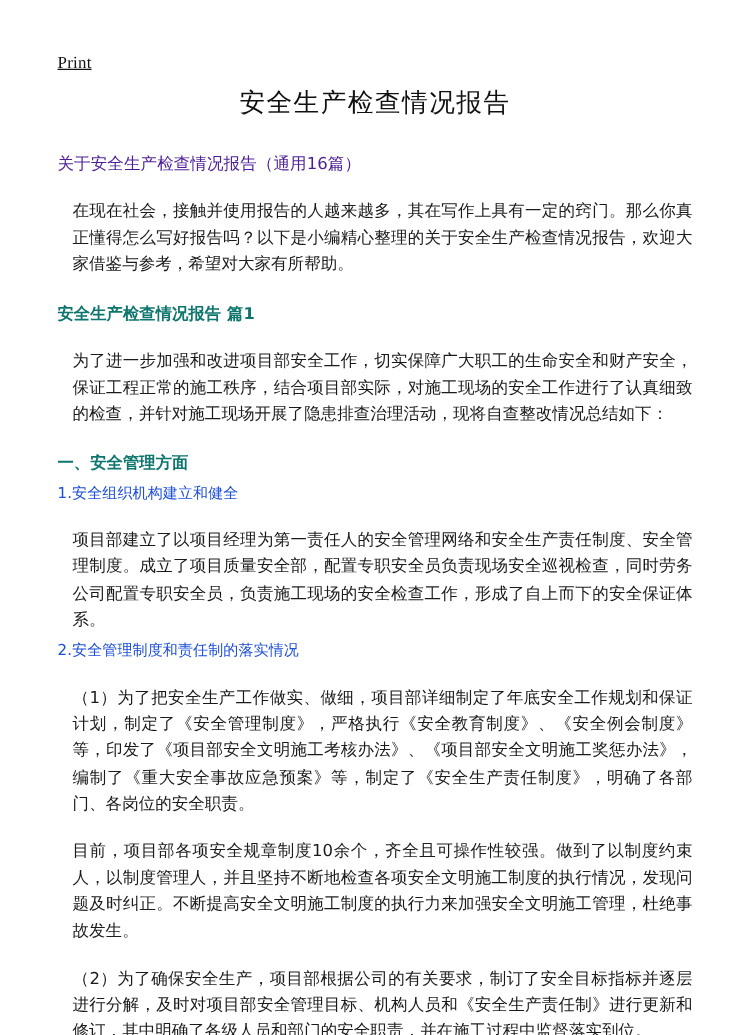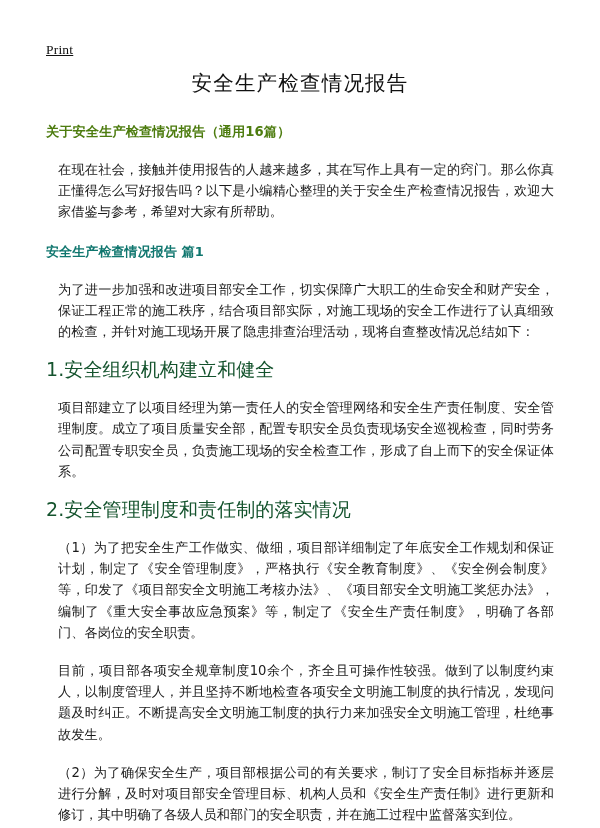--- a/index.html
+++ b/index.html
@@ -45,23 +45,22 @@
     text-align: center;
     margin: 0 0 0 0;
     letter-spacing: 1.2px;
     color: #111111;
     font-family: Liberation Mono, monospace;
   }
   .subtitle {
     font-size: 13.2px;
     line-height: 21px;
     margin: 21px 0 0 0;
-    color: #4d7c0f;
+    color: #4c1d95;
     letter-spacing: 0.1px;
-    font-weight: bold;
   }
   p.body-text {
     font-size: 13.2px;
     line-height: 21.2px;
     margin: 17px 0 0 12px;
     text-align: justify;
     text-justify: inter-ideograph;
     color: #1a1a1a;
     letter-spacing: 0.05px;
     word-break: break-all;
@@ -71,25 +70,25 @@
   }
   h3.section-bold {
     font-size: 13px;
     line-height: 21px;
     font-weight: bold;
     margin: 18px 0 0 0;
     color: #0f766e;
     letter-spacing: 0.1px;
   }
   h4.sub-head {
-    font-size: 19px;
+    font-size: 12px;
     line-height: 21px;
     font-weight: 400;
-    margin: 17px 0 0 0;
-    color: #14532d;
+    margin: 3px 0 0 0;
+    color: #1d4ed8;
     letter-spacing: 0.1px;
   }
 </style>
 </head>
 <body>
 
 <div class="page">
 
   <a href="#" class="print-link">Print</a>
 
@@ -98,20 +97,21 @@
     <h1 class="doc-title">安全生产检查情况报告</h1>
 
     <p class="subtitle">关于安全生产检查情况报告（通用16篇）</p>
 
     <p class="body-text">在现在社会，接触并使用报告的人越来越多，其在写作上具有一定的窍门。那么你真正懂得怎么写好报告吗？以下是小编精心整理的关于安全生产检查情况报告，欢迎大家借鉴与参考，希望对大家有所帮助。</p>
 
     <h3 class="section-bold">安全生产检查情况报告 篇1</h3>
 
     <p class="body-text">为了进一步加强和改进项目部安全工作，切实保障广大职工的生命安全和财产安全，保证工程正常的施工秩序，结合项目部实际，对施工现场的安全工作进行了认真细致的检查，并针对施工现场开展了隐患排查治理活动，现将自查整改情况总结如下：</p>
 
+    <h3 class="section-bold">一、安全管理方面</h3>
 
     <h4 class="sub-head">1.安全组织机构建立和健全</h4>
 
     <p class="body-text">项目部建立了以项目经理为第一责任人的安全管理网络和安全生产责任制度、安全管理制度。成立了项目质量安全部，配置专职安全员负责现场安全巡视检查，同时劳务公司配置专职安全员，负责施工现场的安全检查工作，形成了自上而下的安全保证体系。</p>
 
     <h4 class="sub-head">2.安全管理制度和责任制的落实情况</h4>
 
     <p class="body-text indent-2">（1）为了把安全生产工作做实、做细，项目部详细制定了年底安全工作规划和保证计划，制定了《安全管理制度》，严格执行《安全教育制度》、《安全例会制度》等，印发了《项目部安全文明施工考核办法》、《项目部安全文明施工奖惩办法》，编制了《重大安全事故应急预案》等，制定了《安全生产责任制度》，明确了各部门、各岗位的安全职责。</p>
 
     <p class="body-text">目前，项目部各项安全规章制度10余个，齐全且可操作性较强。做到了以制度约束人，以制度管理人，并且坚持不断地检查各项安全文明施工制度的执行情况，发现问题及时纠正。不断提高安全文明施工制度的执行力来加强安全文明施工管理，杜绝事故发生。</p>

